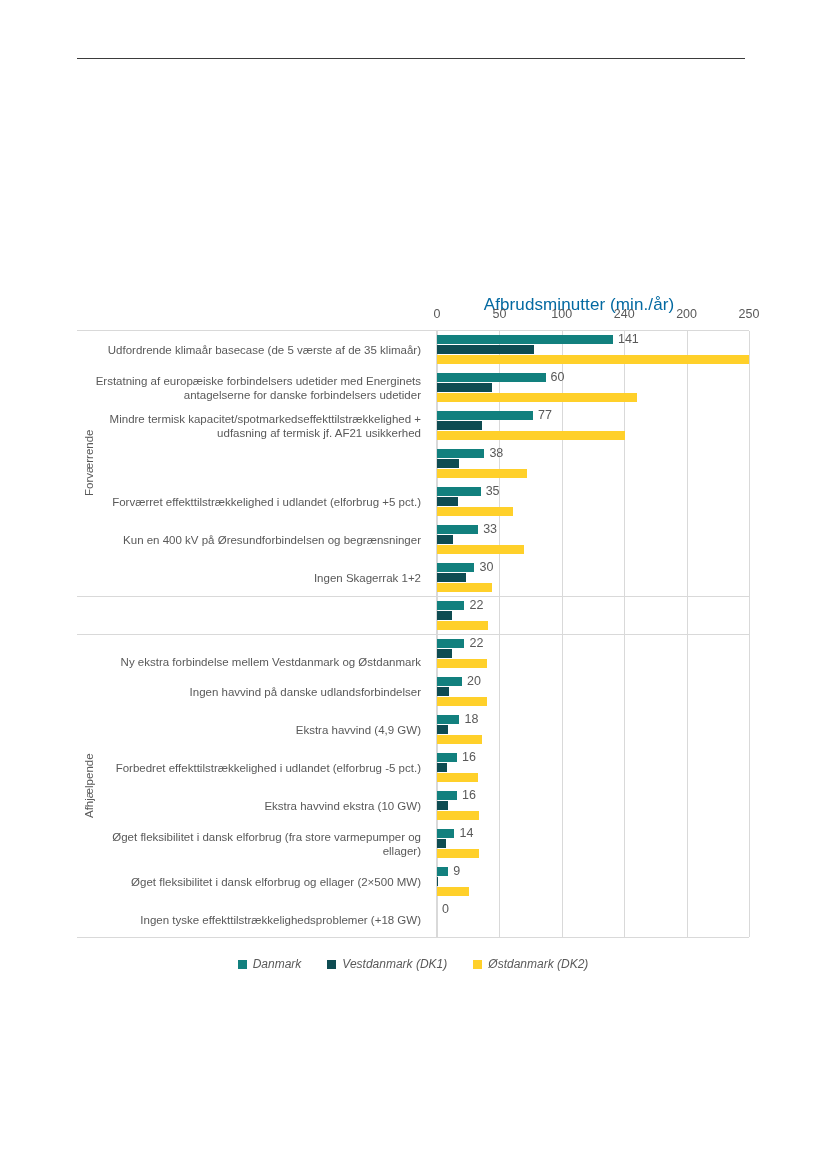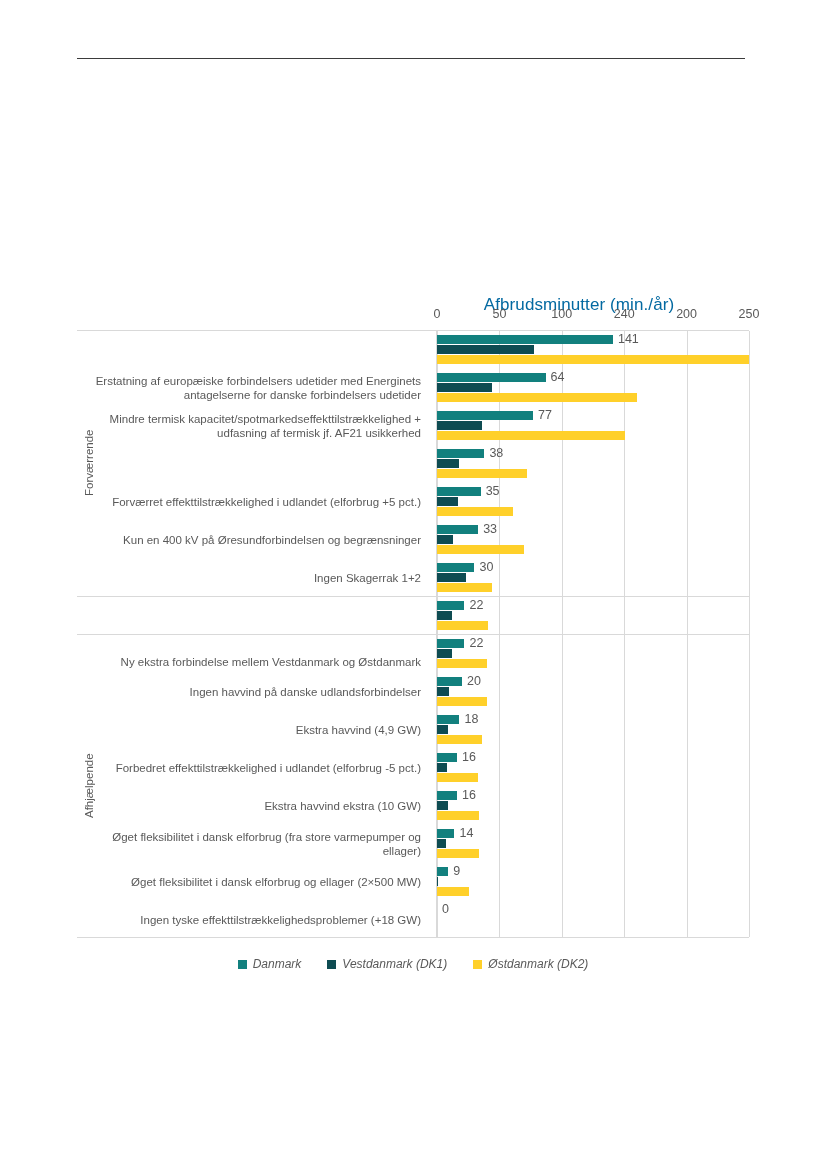--- a/index.html
+++ b/index.html
@@ -205,20 +205,23 @@
         <div class="tick-label" style="left: 360px;">0</div>
         <div class="tick-label" style="left: 422.4px;">50</div>
         <div class="tick-label" style="left: 484.8px;">100</div>
         <div class="tick-label" style="left: 547.2px;">240</div>
         <div class="tick-label" style="left: 609.6px;">200</div>
         <div class="tick-label" style="left: 672px;">250</div>
       </div>
 
     <div id="plot-wrap">
       <div id="cat-col">
+          <div class="cat-row" style="top: 0px; height: 38px;">
+            <div class="cat-text">Udfordrende klimaår basecase (de 5 værste af de 35 klimaår)</div>
+          </div>
           <div class="cat-row" style="top: 38px; height: 38px;">
             <div class="cat-text">Erstatning af europæiske forbindelsers udetider med Energinets antagelserne for danske forbindelsers udetider</div>
           </div>
           <div class="cat-row" style="top: 76px; height: 38px;">
             <div class="cat-text">Mindre termisk kapacitet/spotmarkedseffekttilstrækkelighed + udfasning af termisk jf. AF21 usikkerhed</div>
           </div>
           <div class="cat-row" style="top: 152px; height: 38px;">
             <div class="cat-text">Forværret effekttilstrækkelighed i udlandet (elforbrug +5 pct.)</div>
           </div>
           <div class="cat-row" style="top: 190px; height: 38px;">
@@ -266,21 +269,21 @@
     <div class="bar-group" style="top: 0px; height: 38px; width: 312px;">
           <div class="bar dk" style="width: 175.968px; top: 4.5px;"></div>
           <div class="bar dk1" style="width: 97.344px; top: 14.5px;"></div>
           <div class="bar dk2" style="width: 312px; top: 24.5px;"></div>
           <div class="bar-value" style="left: 180.968px; top: 2.5px;">141</div>
         </div>
         <div class="bar-group" style="top: 38px; height: 38px; width: 312px;">
           <div class="bar dk" style="width: 108.576px; top: 4.5px;"></div>
           <div class="bar dk1" style="width: 54.912px; top: 14.5px;"></div>
           <div class="bar dk2" style="width: 199.68px; top: 24.5px;"></div>
-          <div class="bar-value" style="left: 113.576px; top: 2.5px;">64</div>
+          <div class="bar-value" style="left: 113.576px; top: 2.5px;">60</div>
         </div>
         <div class="bar-group" style="top: 76px; height: 38px; width: 312px;">
           <div class="bar dk" style="width: 96.096px; top: 4.5px;"></div>
           <div class="bar dk1" style="width: 44.928px; top: 14.5px;"></div>
           <div class="bar dk2" style="width: 188.448px; top: 24.5px;"></div>
           <div class="bar-value" style="left: 101.096px; top: 2.5px;">77</div>
         </div>
         <div class="bar-group" style="top: 114px; height: 38px; width: 312px;">
           <div class="bar dk" style="width: 47.424px; top: 4.5px;"></div>
           <div class="bar dk1" style="width: 22.464px; top: 14.5px;"></div>

